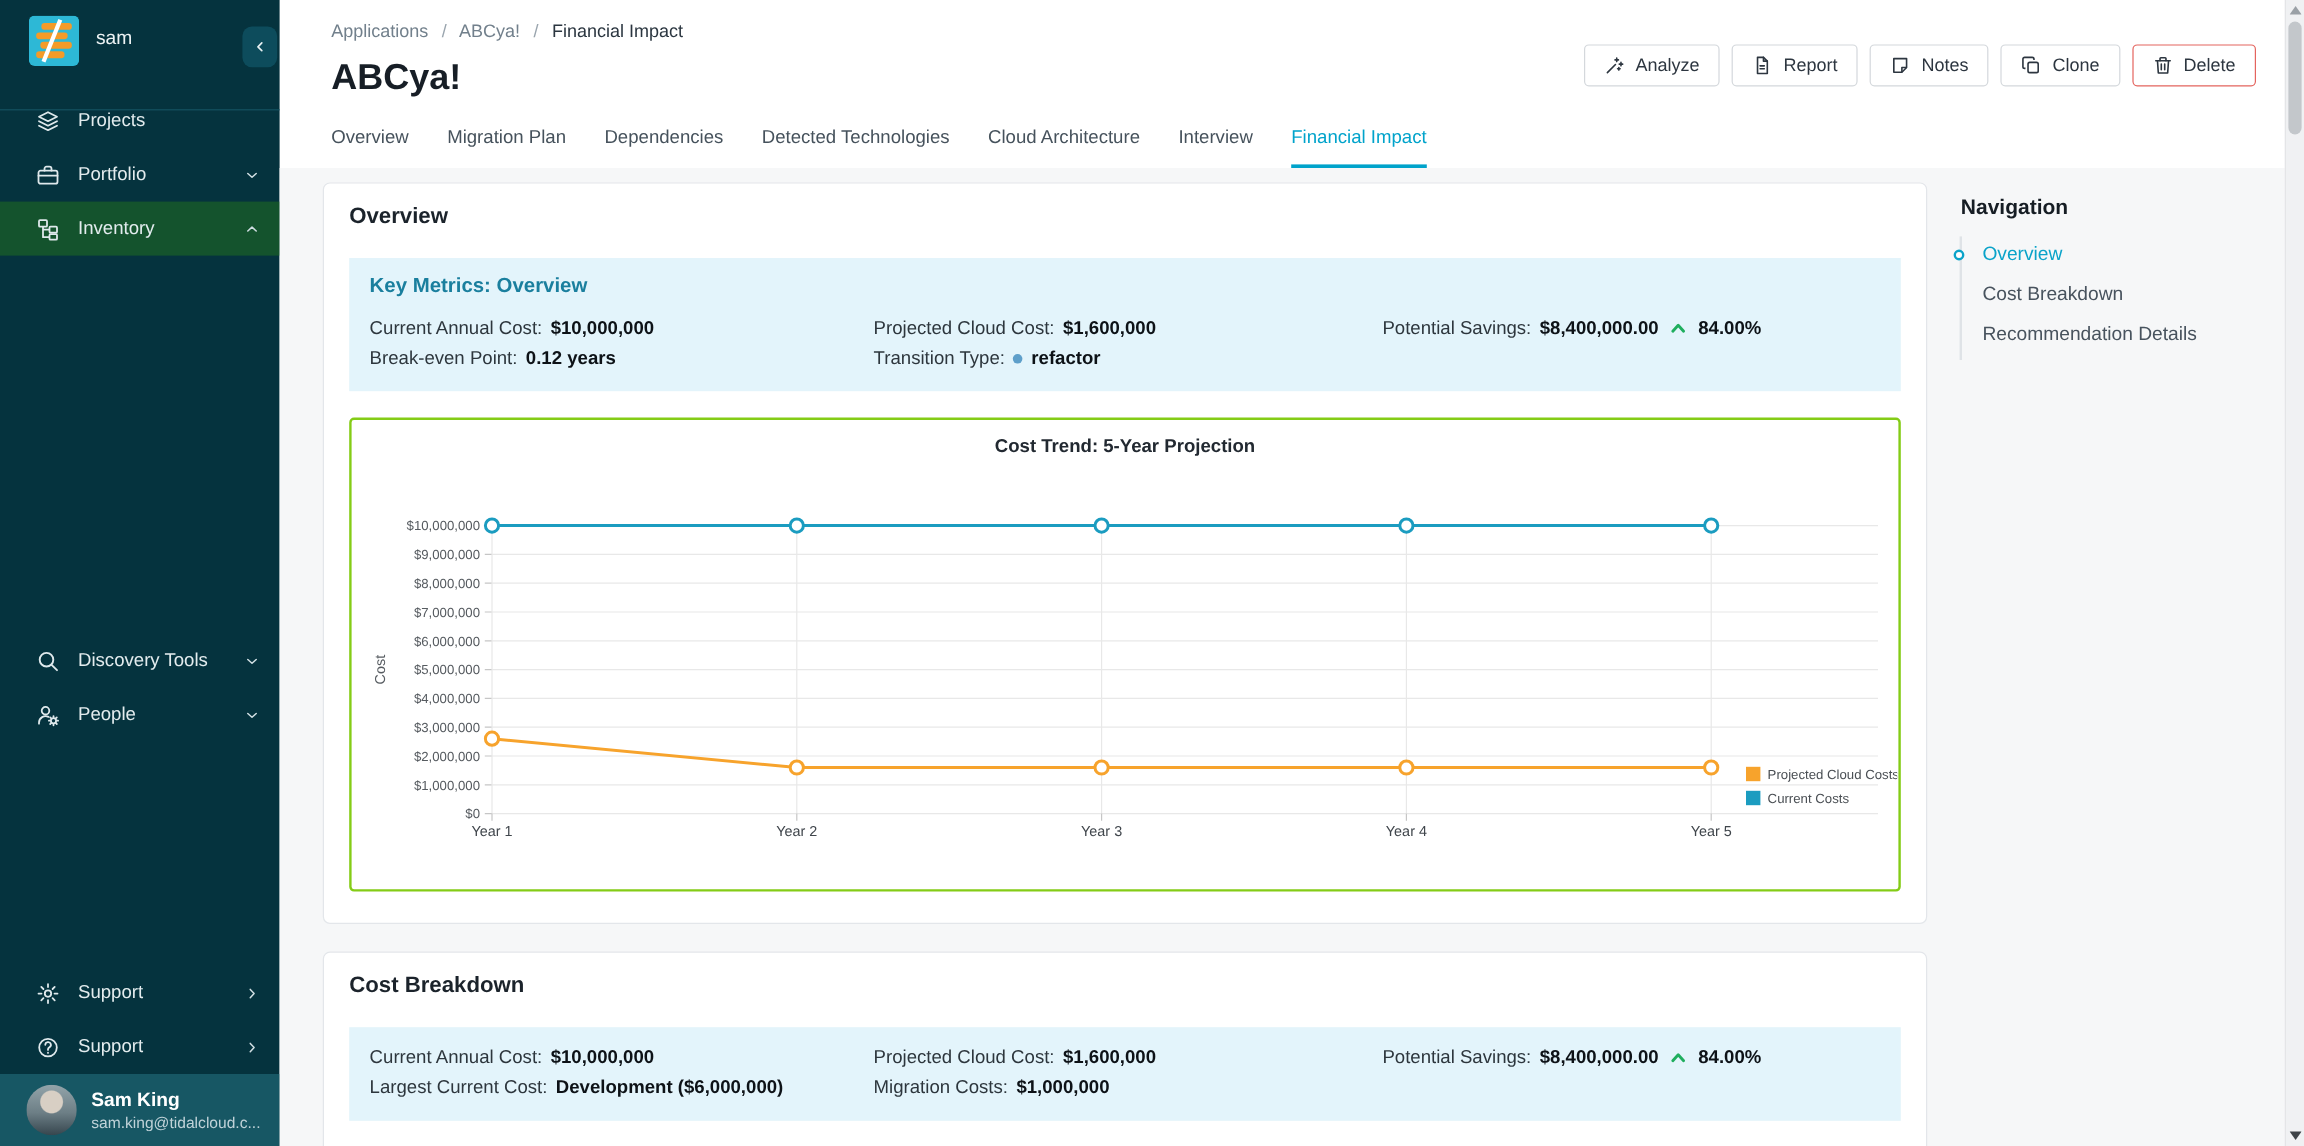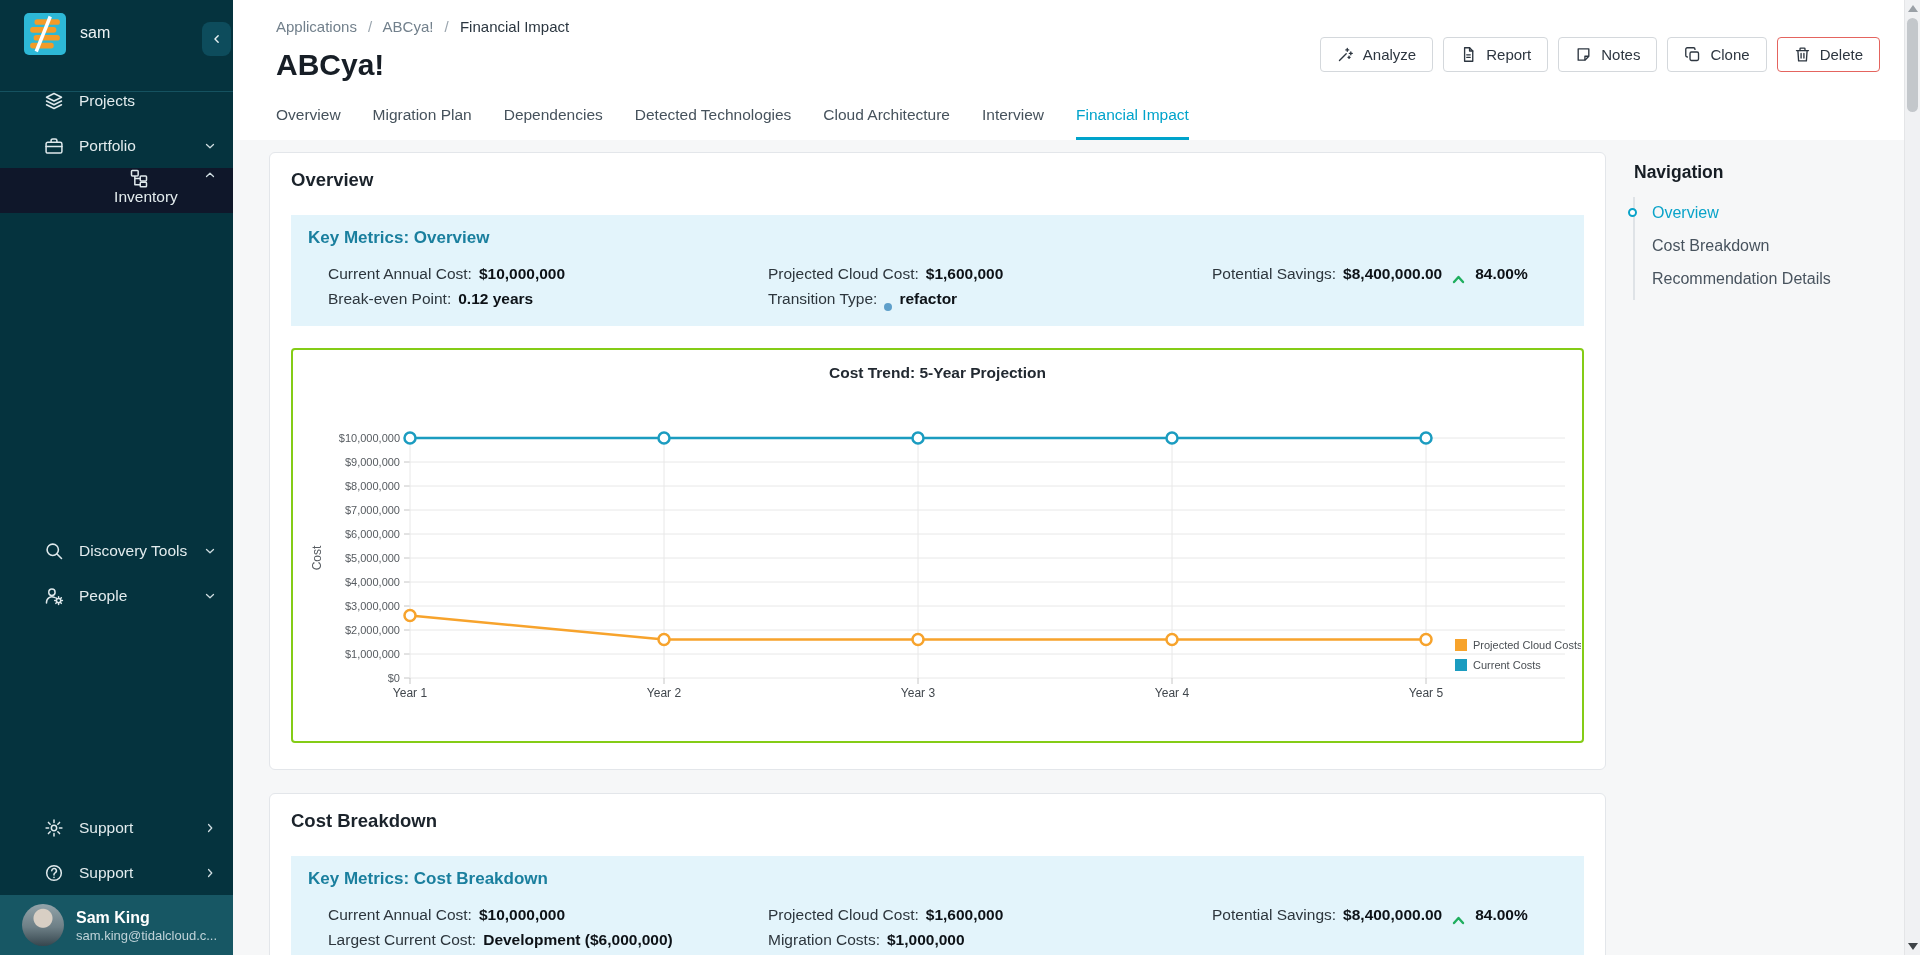--- a/index.html
+++ b/index.html
@@ -6,25 +6,25 @@
   html,body { width:1920px; height:955px; }
   body { font-family:"Liberation Sans", sans-serif; background:#fff; position:relative; overflow:hidden; color:#222; }
 
   
   #sidebar { position:absolute; left:0; top:0; width:233px; height:955px; background:#05333e; color:#e3ecee; }
   .side-header { position:relative; height:92px; border-bottom:1px solid #155260; }
   .logo { position:absolute; left:24px; top:13px; width:42px; height:42px; border-radius:5px; overflow:hidden; }
   .workspace { position:absolute; left:80px; top:24px; font-size:16px; color:#eef4f5; }
   .collapse-btn { position:absolute; right:2px; top:22px; width:29px; height:34px; background:#0d4c5c; border:none; border-radius:8px; color:#e8f1f3; display:flex; align-items:center; justify-content:center; cursor:pointer; }
   .nav { position:absolute; top:78px; left:0; width:233px; }
-  .nav-item { position:relative; height:45px; display:flex; align-items:center; padding-left:44px; font-size:15.5px; cursor:pointer; }
+  .nav-item { position:relative; height:45px; display:flex; align-items:center; padding-left:30px; font-size:15.5px; cursor:pointer; }
   .nav-item .ic { width:20px; height:20px; display:inline-flex; color:#dfe9ec; }
   .nav-item .lbl { margin-left:15px; }
   .nav-item .chev { position:absolute; right:16px; width:14px; height:14px; color:#cfdde1; }
-  .nav-item.inventory { background:#0f172a;flex-direction:column; }
+  .nav-item.inventory { background:#14532d; }
   .submenu { position:absolute; top:213px; left:0; width:233px; height:315px; background:#03242e; }
   .submenu .stripe { position:absolute; left:0; top:0; width:7px; height:315px; background:#041b22; }
   .submenu .stripe-thumb { position:absolute; left:0; top:207px; width:7px; height:107px; background:#0d95ae; }
   .sub-item { height:45px; display:flex; align-items:center; padding-left:57px; font-size:15.5px; color:#e8eef0; cursor:pointer; }
   .sub-item.active { background:#0e93ad; color:#ffffff; }
   .nav-bottom { position:absolute; left:0; width:233px; top:805px; }
   .user-box { position:absolute; left:0; top:895px; width:233px; height:60px; background:#175764; display:flex; align-items:center; padding-left:22px; }
   .avatar { width:42px; height:42px; border-radius:50%; flex:0 0 auto;
             background: radial-gradient(circle at 50% 34%, #d8cfc4 0 9px, rgba(0,0,0,0) 10px),
                         linear-gradient(180deg,#93a4aa 0%,#6d7f86 55%,#36464e 100%); }
@@ -50,21 +50,21 @@
   #content-bg { position:absolute; left:233px; top:140px; width:1671px; height:815px; background:#f6f7f8; }
 
   .card { position:absolute; left:269px; width:1337px; background:#fff; border:1px solid #e3e6ea; border-radius:6px; padding:16px 21px; }
   #card-overview { top:152px; height:618px; }
   #card-costbreakdown { top:793px; height:400px; }
   .card-title { font-size:18.5px; font-weight:700; color:#1b232b; }
 
   .metrics-panel { margin-top:24px; background:#e3f4fb; border-radius:0; padding:13px 17px 15px; }
   .metrics-heading { font-size:17px; font-weight:700; color:#1a7f9e; margin-bottom:13px; }
   .m-row { display:flex; font-size:15.5px; line-height:25px; color:#2d363d; }
-  .m-cell { display:flex; align-items:flex-end; gap:7px;margin-left:20px; }
+  .m-cell { display:flex; align-items:center; gap:7px; }
   .m-cell .val { font-weight:700; color:#0d1217; }
   .m-cell.c1 { width:420px; } .m-cell.c2 { width:424px; } .m-cell.c3 { flex:1; }
   .up-arrow { width:15px; height:13px; margin:0 2px; }
   .type-dot { width:8px; height:8px; border-radius:50%; background:#5e9fca; display:inline-block; }
 
   .chart-card { margin-top:22px; border:2px solid #84cc16; border-radius:4px; height:395px; padding-top:14px; }
   .chart-title { text-align:center; font-size:15.5px; font-weight:700; color:#222931; }
   .chart-wrap { margin:11px 0 0 8px; }
   .ct-ytick { font-size:11px; fill:#565b60; }
   .ct-xtick { font-size:12px; fill:#40464c; }
@@ -415,21 +415,20 @@
           <text x="1172" y="276" class="ct-legend">Current Costs</text>
         </svg>
     </div>
   </div>
 </div>
 
 <div class="card" id="card-costbreakdown">
   <div class="card-title">Cost Breakdown</div>
 
   <div class="metrics-panel">
-    <div class="metrics-heading">Key Metrics: Cost Breakdown</div>
     <div class="m-row">
       <div class="m-cell c1">
         <span>Current Annual Cost:</span>
         <span class="val">$10,000,000</span>
       </div>
       <div class="m-cell c2">
         <span>Projected Cloud Cost:</span>
         <span class="val">$1,600,000</span>
       </div>
       <div class="m-cell c3">

